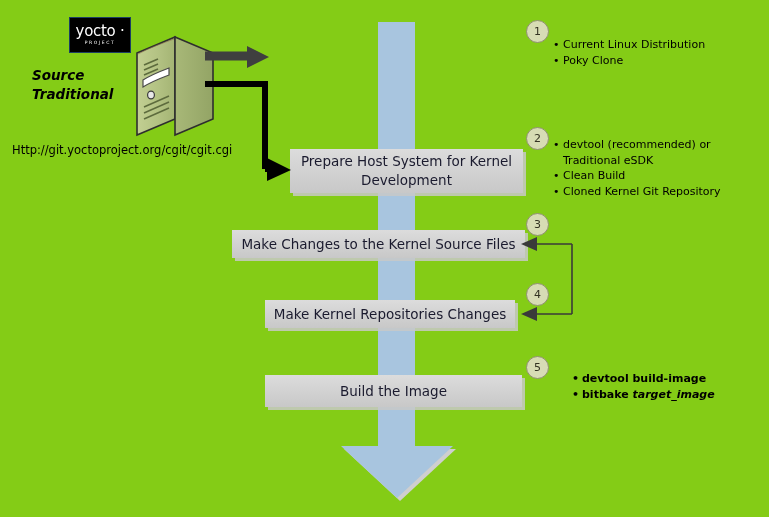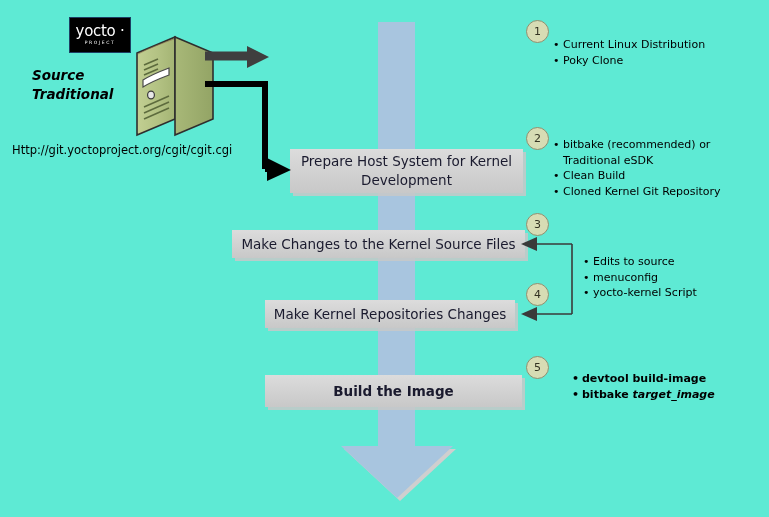--- a/index.html
+++ b/index.html
@@ -7,21 +7,21 @@
     padding: 0;
     background: #ffffff;
   }
   body {
     font-family: "DejaVu Sans", "Liberation Sans", sans-serif;
   }
   #canvas {
     position: relative;
     width: 769px;
     height: 517px;
-    background: #5eead4;
+    background: #84cc16;
     overflow: hidden;
   }
 
   
   .blue-shaft {
     position: absolute;
     left: 378px;
     top: 22px;
     width: 37px;
     height: 425px;
@@ -113,21 +113,21 @@
     font-size: 13.5px;
     line-height: 19px;
     box-sizing: border-box;
     z-index: 3;
   }
 
   .box1 { left: 265px; top: 44px;  width: 255px; height: 28px; }
   .box2 { left: 290px; top: 149px; width: 233px; height: 44px; }
   .box3 { left: 232px; top: 230px; width: 293px; height: 28px; }
   .box4 { left: 265px; top: 300px; width: 250px; height: 28px; }
-  .box5 { left: 265px; top: 375px; width: 257px; height: 32px; font-weight: bold; }
+  .box5 { left: 265px; top: 375px; width: 257px; height: 32px; }
 
   
   .circle {
     position: absolute;
     width: 23px;
     height: 23px;
     border-radius: 50%;
     background: #d7dcb4;
     border: 1.5px solid #8f9070;
     box-sizing: border-box;
@@ -261,47 +261,40 @@
     <span>
       <span>Prepare Host System for Kernel</span><br>
       <span>Development</span>
     </span>
   </div>
   <div class="circle c2">
     <span>2</span>
   </div>
   <div class="bullets bl2">
     <ul>
-      <li>bitbake (recommended) or Traditional eSDK</li>
+      <li>devtool (recommended) or Traditional eSDK</li>
       <li>Clean Build</li>
       <li>Cloned Kernel Git Repository</li>
     </ul>
   </div>
 
   <div class="box box3">
     <span>Make Changes to the Kernel Source Files</span>
   </div>
   <div class="circle c3">
     <span>3</span>
   </div>
 
   <div class="box box4">
     <span>Make Kernel Repositories Changes</span>
   </div>
   <div class="circle c4">
     <span>4</span>
   </div>
 
-  <div class="bullets bl34">
-    <ul>
-      <li>Edits to source</li>
-      <li>menuconfig</li>
-      <li>yocto-kernel Script</li>
-    </ul>
-  </div>
 
   <div class="box box5">
     <span>Build the Image</span>
   </div>
   <div class="circle c5">
     <span>5</span>
   </div>
   <div class="bullets bl5">
     <ul>
       <li>devtool build-image</li>

